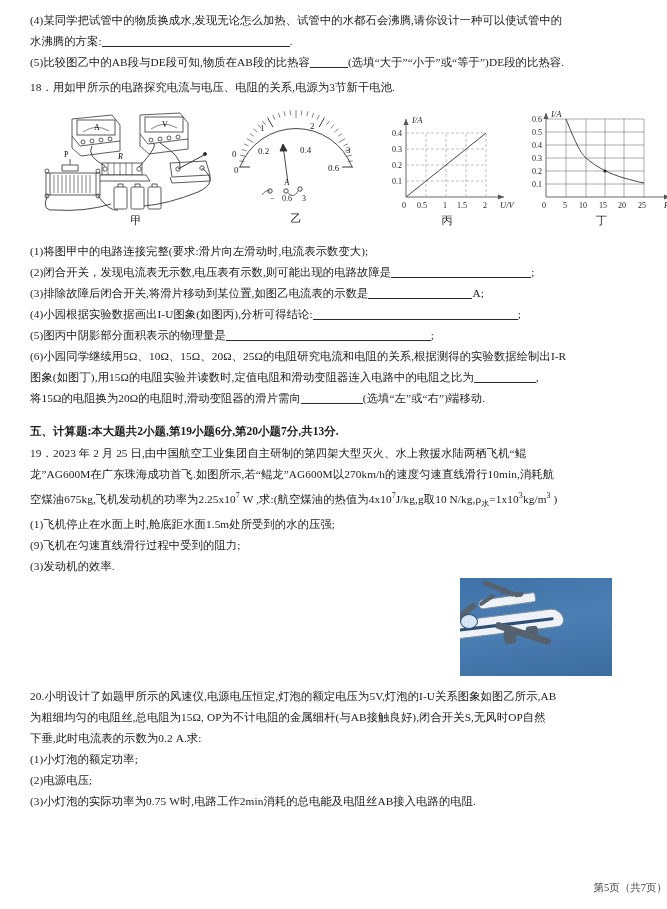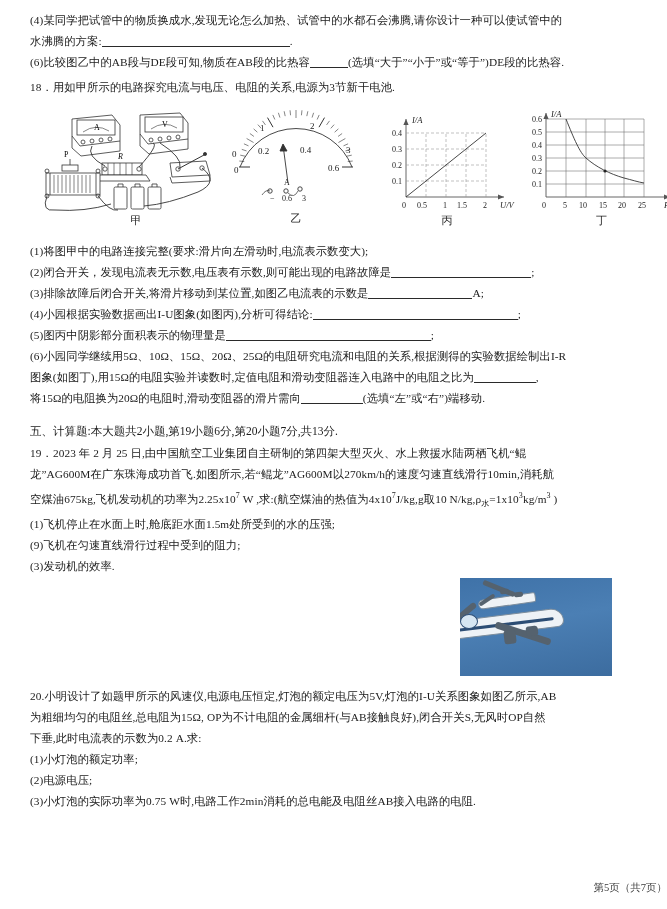--- a/index.html
+++ b/index.html
@@ -34,21 +34,21 @@
     vertical-align: -2px;
   }
   .b-sm { width: 62px; }
   .b-md { width: 104px; }
   .b-lg { width: 140px; }
   .b-xl { width: 188px; }
   .b-xxl { width: 205px; }
   .b-s2 { width: 38px; }
   .sec-title {
     font-size: 11.5px;
-    font-weight: normal;
+    font-weight: bold;
     line-height: 24px;
     margin-top: 10px;
   }
   sup { font-size: 8px; vertical-align: super; }
   sub { font-size: 8px; vertical-align: sub; }
 
   
   .figs {
     position: relative;
     height: 132px;
@@ -107,21 +107,21 @@
 </head>
 <body>
 
 <div class="page">
 
   <div class="line">(4)某同学把试管中的物质换成水,发现无论怎么加热、试管中的水都石会沸腾,请你设计一种可以使试管中的</div>
   <div class="line">
     <span>水沸腾的方案:</span><span class="blank b-xl"></span><span>.</span>
   </div>
   <div class="line">
-    <span>(6)比较图乙中的AB段与DE段可知,物质在AB段的比热容</span><span class="blank b-s2"></span><span>(选填“大于”“小于”或“等于”)DE段的比热容.</span>
+    <span>(5)比较图乙中的AB段与DE段可知,物质在AB段的比热容</span><span class="blank b-s2"></span><span>(选填“大于”“小于”或“等于”)DE段的比热容.</span>
   </div>
 
   <div class="line" style="margin-top:4px">18．用如甲所示的电路探究电流与电压、电阻的关系,电源为3节新干电池.</div>
 
   <div class="figs">
 
     <div class="fig" id="fig-circuit">
       <svg width="200" height="112" viewBox="0 0 200 112">
         <g fill="none" stroke="#333" stroke-width="0.8">
 

